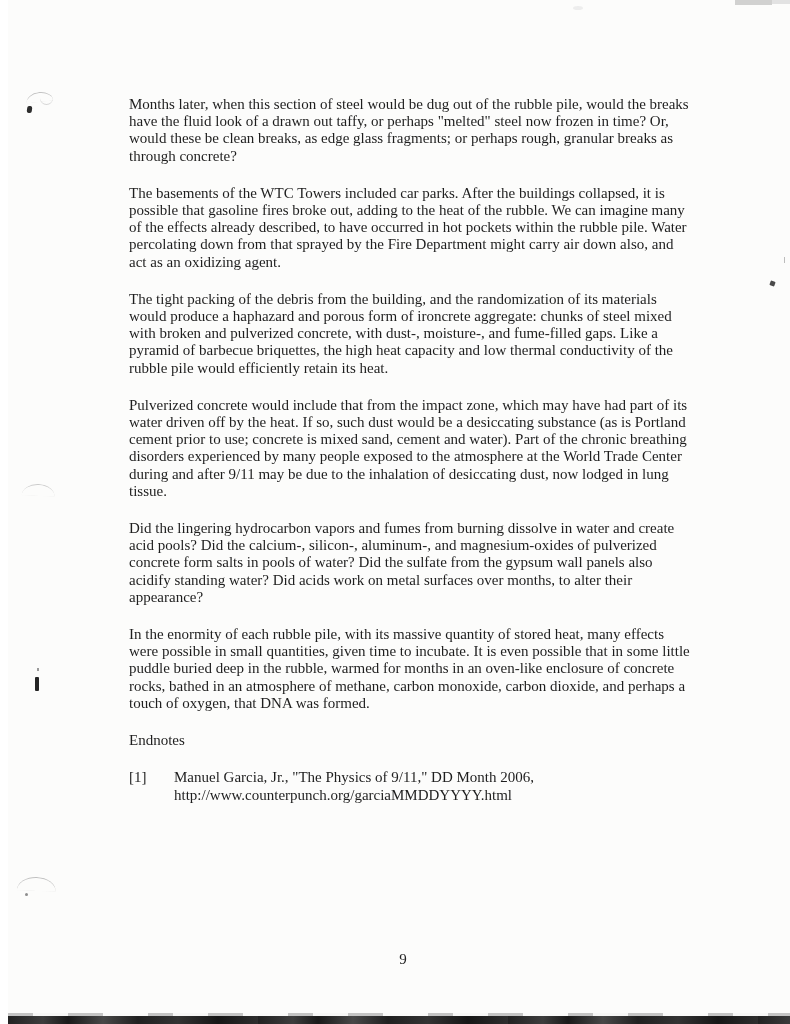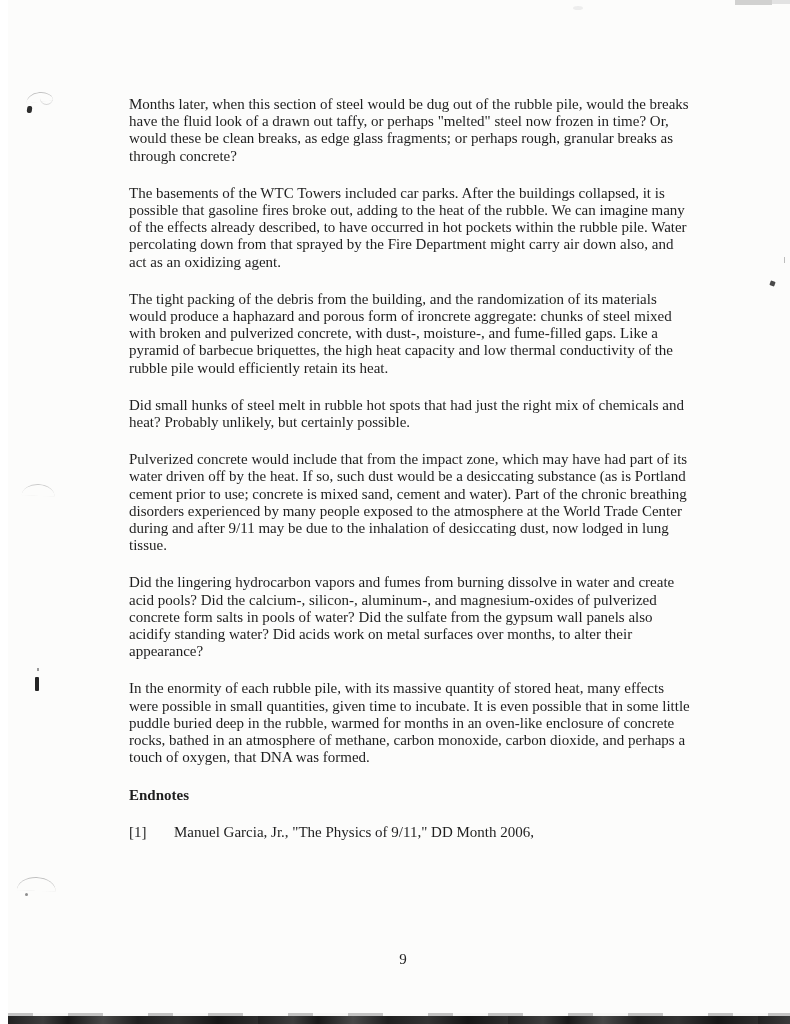--- a/index.html
+++ b/index.html
@@ -15,21 +15,21 @@
   }
   .content {
     position: absolute;
     left: 121px;
     top: 96px;
     width: 562px;
     font-size: 15px;
     line-height: 17.2px;
   }
   .content p { margin: 0 0 20px 0; }
-  .endnotes-heading { font-weight: bold; margin: 0 0 20px 0; }
+  .endnotes-heading { font-weight: normal; margin: 0 0 20px 0; }
   .endnotes-note { margin: 0 0 20px 0; }
   .endnote-item { display: flex; }
   .endnote-marker { flex: 0 0 45px; }
   .endnote-line { display: block; }
   .page-number {
     position: absolute;
     left: 0; right: 0;
     top: 951px;
     text-align: center;
     font-size: 15px;
@@ -93,31 +93,31 @@
 </style>
 </head>
 <body>
 
 <div class="page">
 
   <div class="content">
     <p>Months later, when this section of steel would be dug out of the rubble pile, would the breaks have the fluid look of a drawn out taffy, or perhaps "melted" steel now frozen in time? Or, would these be clean breaks, as edge glass fragments; or perhaps rough, granular breaks as through concrete?</p>
     <p>The basements of the WTC Towers included car parks. After the buildings collapsed, it is possible that gasoline fires broke out, adding to the heat of the rubble. We can imagine many of the effects already described, to have occurred in hot pockets within the rubble pile. Water percolating down from that sprayed by the Fire Department might carry air down also, and act as an oxidizing agent.</p>
     <p>The tight packing of the debris from the building, and the randomization of its materials would produce a haphazard and porous form of ironcrete aggregate: chunks of steel mixed with broken and pulverized concrete, with dust-, moisture-, and fume-filled gaps. Like a pyramid of barbecue briquettes, the high heat capacity and low thermal conductivity of the rubble pile would efficiently retain its heat.</p>
-    <p>Did small hunks of steel melt in rubble hot spots that had just the right mix of chemicals and heat? Probably unlikely, but certainly possible.</p>
     <p>Pulverized concrete would include that from the impact zone, which may have had part of its water driven off by the heat. If so, such dust would be a desiccating substance (as is Portland cement prior to use; concrete is mixed sand, cement and water). Part of the chronic breathing disorders experienced by many people exposed to the atmosphere at the World Trade Center during and after 9/11 may be due to the inhalation of desiccating dust, now lodged in lung tissue.</p>
     <p>Did the lingering hydrocarbon vapors and fumes from burning dissolve in water and create acid pools? Did the calcium-, silicon-, aluminum-, and magnesium-oxides of pulverized concrete form salts in pools of water? Did the sulfate from the gypsum wall panels also acidify standing water? Did acids work on metal surfaces over months, to alter their appearance?</p>
     <p>In the enormity of each rubble pile, with its massive quantity of stored heat, many effects were possible in small quantities, given time to incubate. It is even possible that in some little puddle buried deep in the rubble, warmed for months in an oven-like enclosure of concrete rocks, bathed in an atmosphere of methane, carbon monoxide, carbon dioxide, and perhaps a touch of oxygen, that DNA was formed.</p>
 
     <p class="endnotes-heading">Endnotes</p>
 
     <div class="endnote-item">
       <span class="endnote-marker">[1]</span>
       <span class="endnote-text">
         <span class="endnote-line">Manuel Garcia, Jr., "The Physics of 9/11," DD Month 2006,</span>
+        <span class="endnote-line">http://www.counterpunch.org/garciaMMDDYYYY.html</span>
       </span>
     </div>
   </div>
 
   <div class="page-number">9</div>
 
   <div class="mark squiggle-tl-a"></div>
   <div class="mark squiggle-tl-b"></div>
   <div class="mark squiggle-tl-dot"></div>
   <div class="mark arc-left-1"></div>

